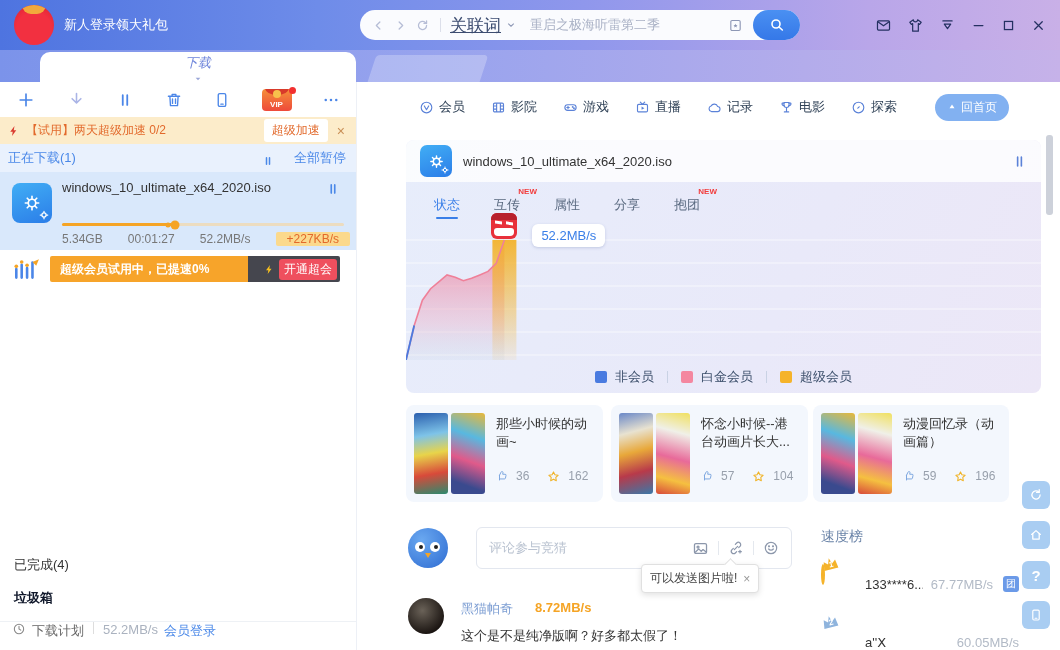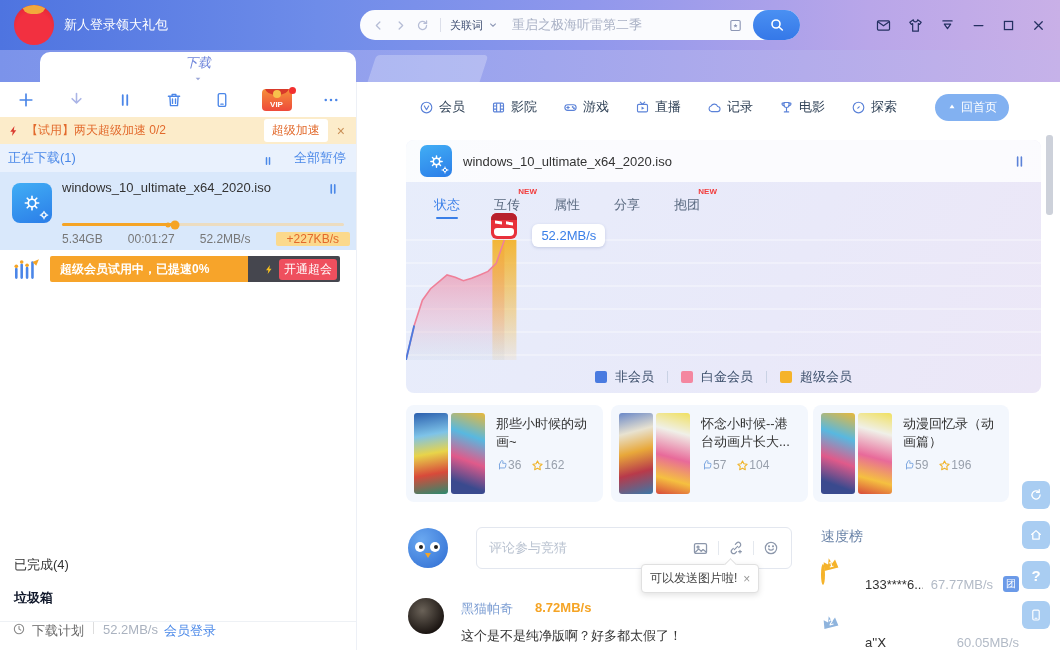--- a/index.html
+++ b/index.html
@@ -11,21 +11,21 @@
   .titlebar { position:absolute; left:0; top:0; width:100%; height:50px;
     background:linear-gradient(90deg,#4e74e0 0%,#6e8ce9 30%,#8f97ec 55%,#b9a6e9 82%,#c9b0e7 100%); }
   .logo { position:absolute; left:14px; top:5px; width:40px; height:40px; border-radius:50%;
     background:radial-gradient(circle at 50% 62%,#f23040 55%,#d81f30 100%); overflow:hidden; cursor:pointer; }
   .logo-top { position:absolute; top:0; left:8px; width:24px; height:9px; border-radius:0 0 12px 12px; background:#f2a93c; }
   .promo-text { position:absolute; left:64px; top:0; line-height:50px; color:#fff; font-size:13px; cursor:pointer; }
   .searchbar { position:absolute; left:360px; top:10px; width:440px; height:30px; background:#fafbfe;
     border-radius:15px; display:flex; align-items:center; padding-left:12px; }
   .nav-ic { color:#b6bdd6; display:flex; margin-right:9px; cursor:pointer; }
   .sb-div { width:1px; height:14px; background:#dcdfea; margin:0 9px 0 2px; }
-  .sb-cat { display:flex; align-items:center; gap:5px; color:#3c4c70; font-size:11px; cursor:pointer; }
+  .sb-cat { display:flex; align-items:center; gap:5px; color:#3c4c70; font-size:17px; cursor:pointer;text-decoration:underline; }
   .catchev { color:#8d97b5; }
   .sb-key { flex:1; margin-left:14px; font-size:13px; color:#a9b1c5; white-space:nowrap; overflow:hidden; cursor:text; }
   .sb-collect { color:#8d97b5; margin-right:10px; display:flex; cursor:pointer; }
   .search-btn { width:47px; height:30px; border:none; border-radius:15px;
     background:linear-gradient(180deg,#4a90f2,#3578e8); display:flex; align-items:center; justify-content:center; color:#fff; cursor:pointer; }
   .winctl { position:absolute; right:12px; top:0; height:50px; display:flex; align-items:center; gap:11px; color:#243061; }
   .wbtn { display:flex; padding:2px; cursor:pointer; }
 
   
   .tabstrip { position:absolute; top:50px; left:0; width:100%; height:32px;font-style:italic; }
@@ -137,21 +137,21 @@
   .card { position:absolute; top:0; height:97px; background:#f3f7fd; border-radius:8px; cursor:pointer; }
   .card.c1 { left:0; width:197px; } .card.c2 { left:205px; width:197px; } .card.c3 { left:407px; width:196px; }
   .thumb { position:absolute; top:8px; width:34px; height:81px; border-radius:3px; }
   .thumb.p1 { left:8px; } .thumb.p2 { left:45px; }
   .g1 { background:linear-gradient(170deg,#2b5fae 0%,#7ec3e8 28%,#e8d44a 50%,#d84a3a 74%,#2b8a6e 100%); }
   .g2 { background:linear-gradient(200deg,#e8b83a 0%,#58b8e0 30%,#e05a8a 58%,#3a4a8e 85%); }
   .g3 { background:linear-gradient(165deg,#6a88c8 0%,#e8e2d0 25%,#e8a83a 48%,#b83a4a 72%,#3a78a8 100%); }
   .g4 { background:linear-gradient(195deg,#f0e060 0%,#f0f0e8 25%,#e86a9a 55%,#f5c040 80%,#d84a3a 100%); }
   .card-body { position:absolute; left:90px; top:10px; right:8px; }
   .card-title { font-size:13px; color:#333; line-height:18px; height:36px; overflow:hidden; }
-  .card-meta { margin-top:7px; display:flex; align-items:center; gap:0; font-size:12px; color:#98a0ac; }
+  .card-meta { margin-top:18px; display:flex; align-items:center; gap:8px; font-size:12px; color:#98a0ac; }
   .ic-like { color:#7fa8e0; display:flex; } .ic-star { color:#f0b42a; display:flex; margin-left:10px; }
 
   .bird-avatar { position:absolute; left:51px; top:446px; width:40px; height:40px; border-radius:50%;
     background:radial-gradient(circle at 35% 30%,#6aa8f0,#3a78d8 80%); }
   .bird-eye { position:absolute; top:14px; left:7px; width:10px; height:10px; border-radius:50%; background:#fff; box-shadow:15px 0 0 #fff; }
   .bird-pupil { position:absolute; top:17px; left:11px; width:4px; height:4px; border-radius:50%; background:#222; box-shadow:15px 0 0 #222; }
   .bird-beak { position:absolute; top:25px; left:17px; width:0; height:0;
     border-left:3px solid transparent; border-right:3px solid transparent; border-top:5px solid #f5a425; }
   .cmt-input { position:absolute; left:119px; top:445px; width:316px; height:42px; background:#fff;
     border:1px solid #e3e7ef; border-radius:6px; display:flex; align-items:center; padding:0 12px; gap:9px; cursor:text; }

